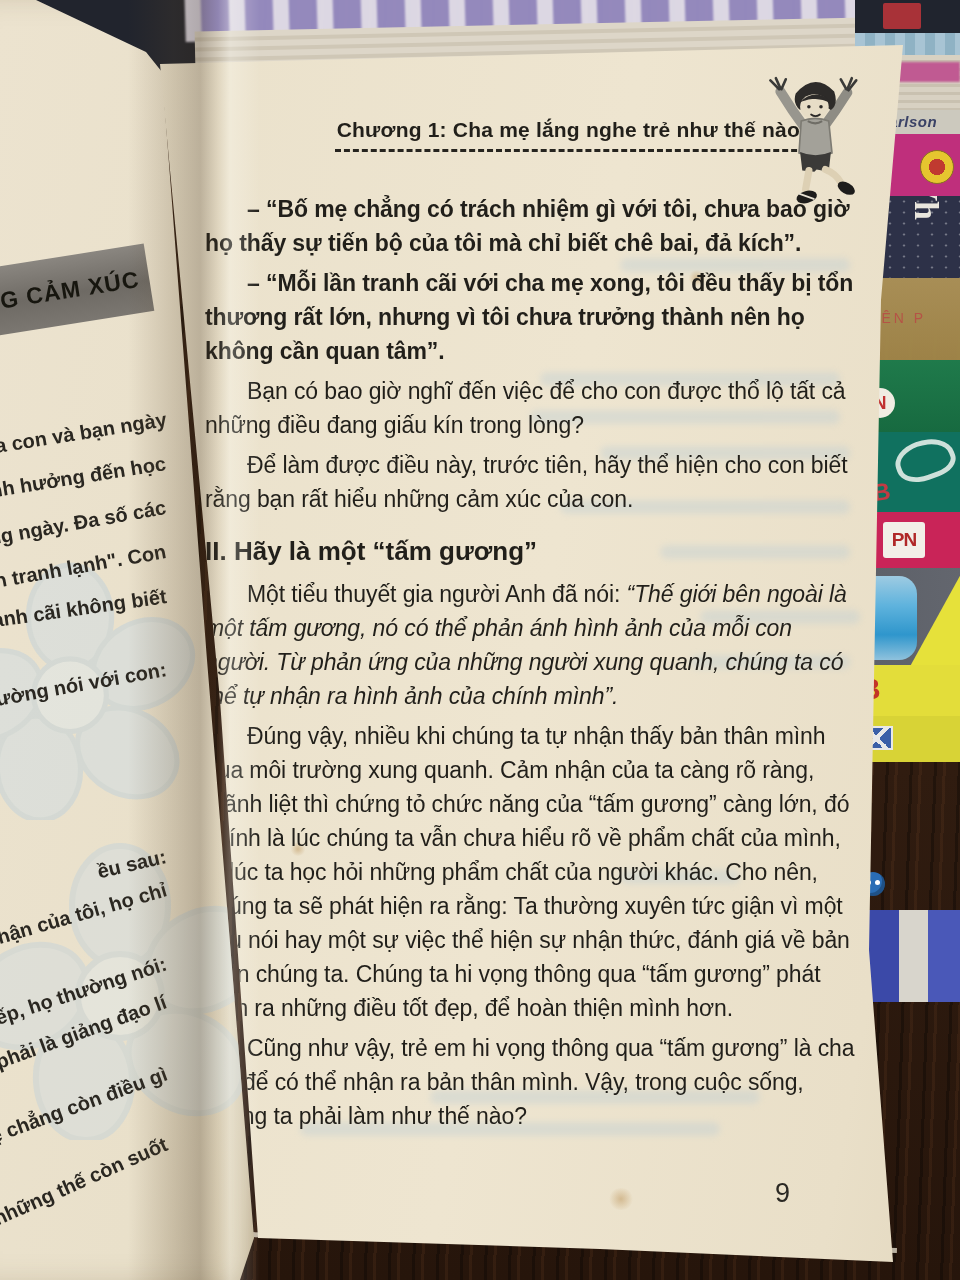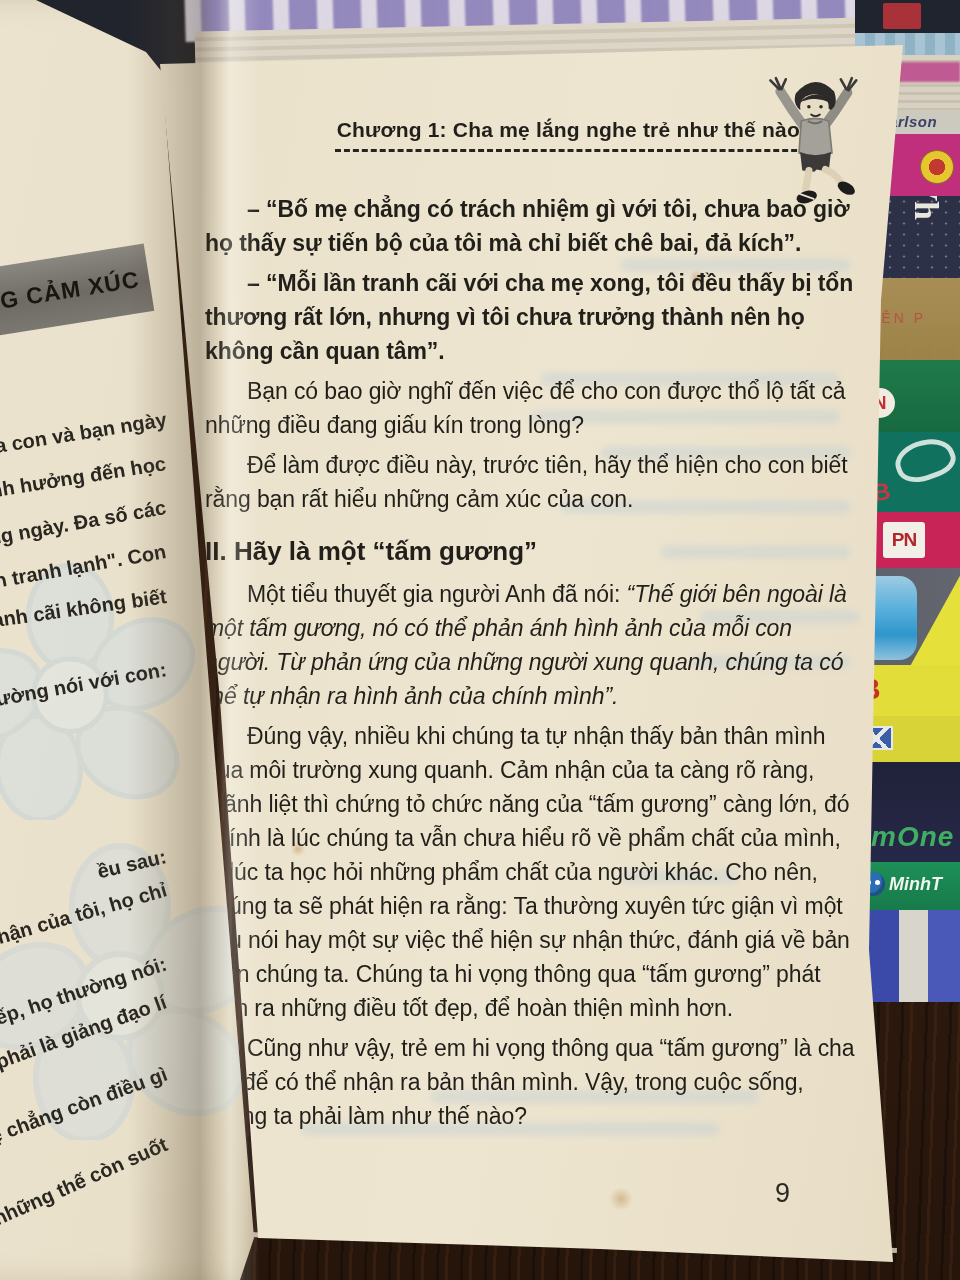--- a/index.html
+++ b/index.html
@@ -137,22 +137,20 @@
     <div class="teal-swirl"></div>
     <div class="teal-red">B</div>
     <div class="sp sp-crimson"></div>
     <div class="pn-box">PN</div>
     <div class="sp sp-thick"></div>
     <div class="thick-blue"></div>
     <div class="thick-yellow"></div>
     <div class="sp sp-yellowB">B</div>
     <div class="sp sp-yellowK"></div>
     <div class="flag"></div>
-    <div class="sp sp-mone">mOne</div>
-    <div class="sp sp-minht">MinhT</div>
     <div class="minht-dot"></div>
     <div class="sp sp-blueobj"></div>
   </div>
 
   <div class="bottom-edge"></div>
 
   <div class="left-page">
     <svg class="flower" style="left:-60px;top:560px;" width="260" height="260" viewBox="0 0 100 100">
       <g fill="#ccdce6" stroke="#bcd0dc" stroke-width="2" opacity=".8">
         <ellipse cx="50" cy="22" rx="16" ry="20"></ellipse>

